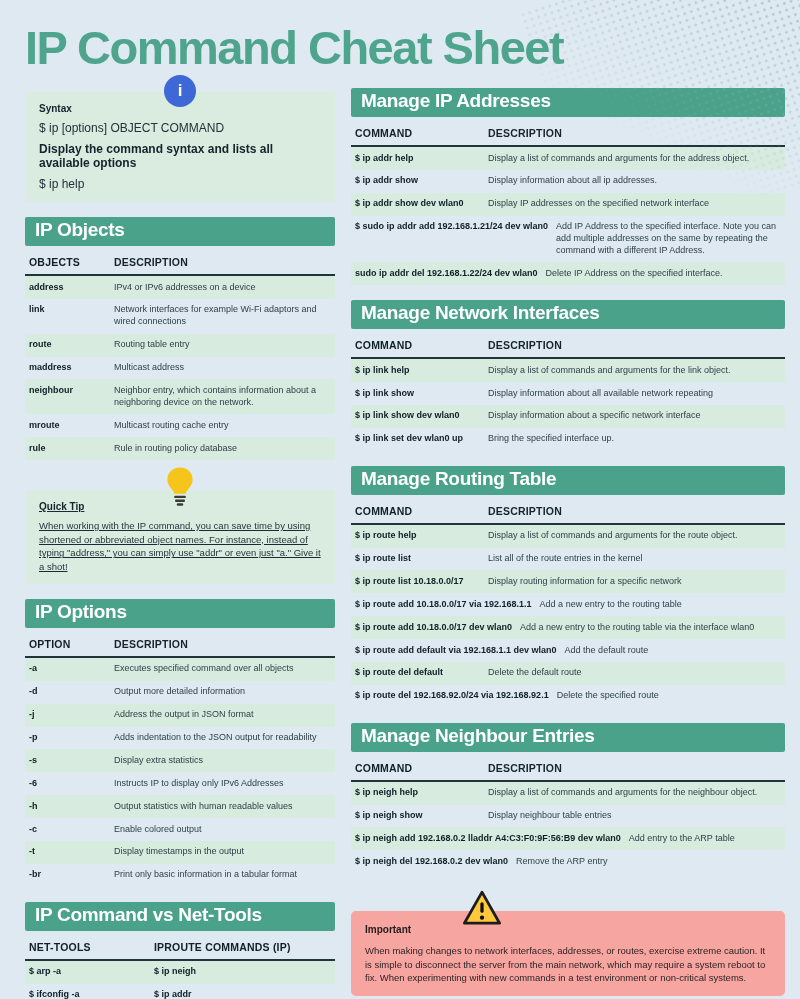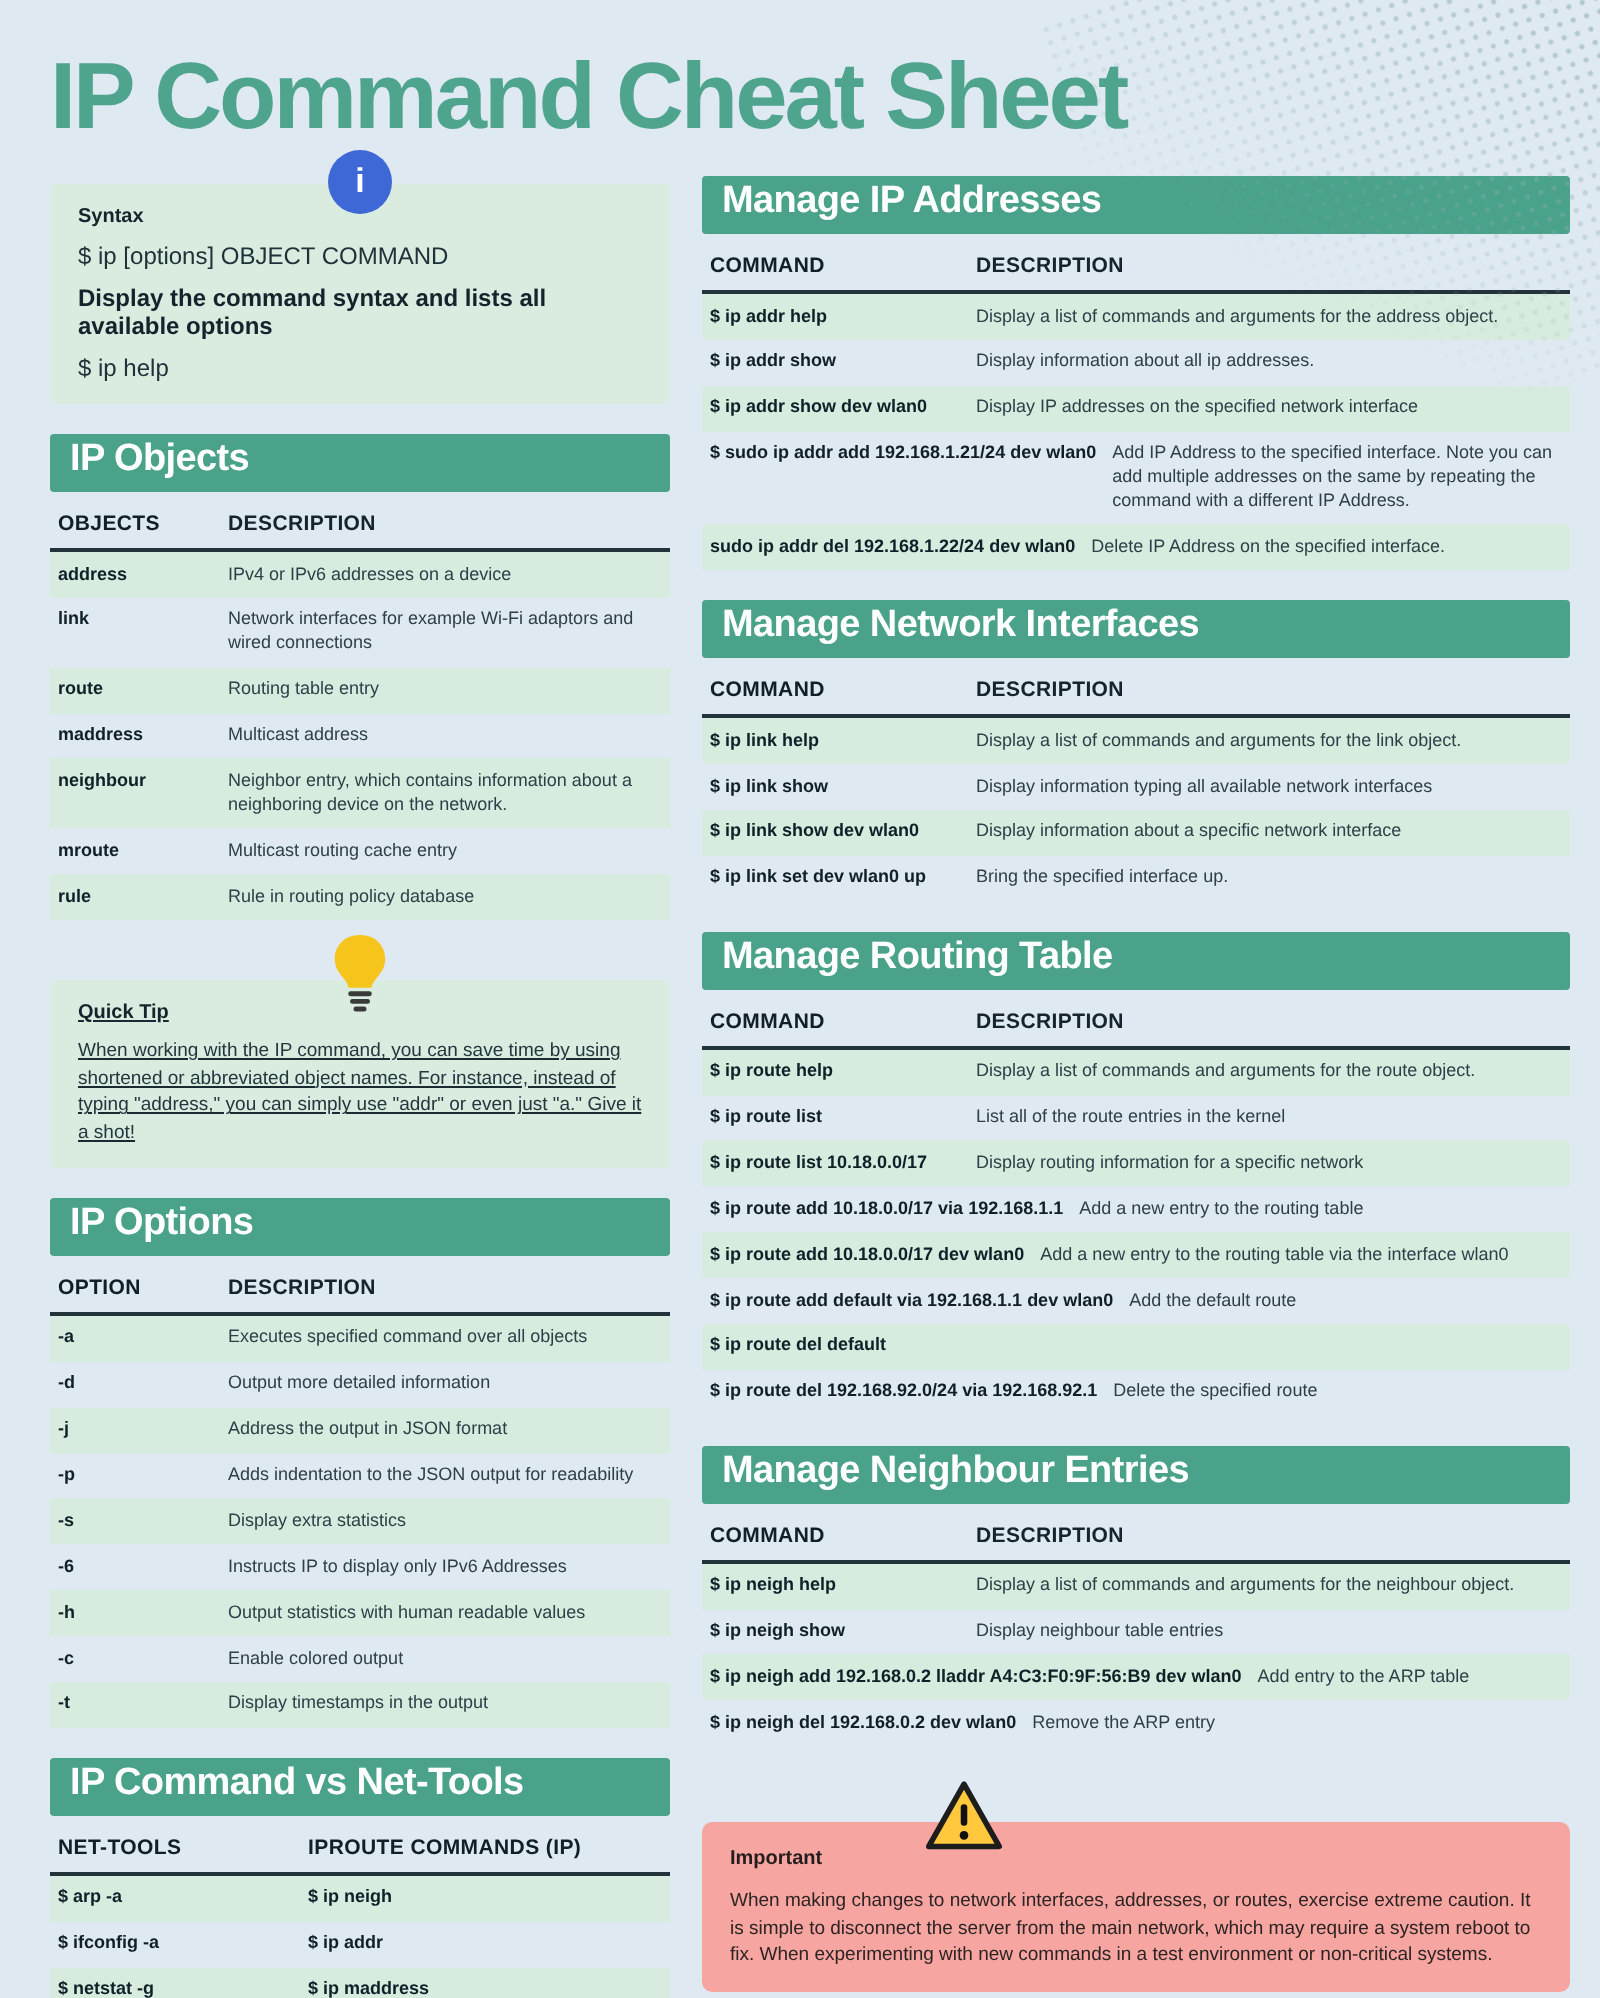--- a/index.html
+++ b/index.html
@@ -195,20 +195,24 @@
             <span class="desc">Output statistics with human readable values</span>
           </div>
           <div class="trow">
             <span class="cmd">-c</span>
             <span class="desc">Enable colored output</span>
           </div>
           <div class="trow">
             <span class="cmd">-t</span>
             <span class="desc">Display timestamps in the output</span>
           </div>
+          <div class="trow">
+            <span class="cmd">-br</span>
+            <span class="desc">Print only basic information in a tabular format</span>
+          </div>
         </div>
     </div>
 
     <div class="sec-h">IP Command vs Net-Tools</div>
     <div class="tbl tbl-left bold-desc">
       <div class="thead">
         <span class="cmd">NET-TOOLS</span>
         <span class="desc">IPROUTE COMMANDS (IP)</span>
       </div>
       <div class="rows">
@@ -267,21 +271,21 @@
         <span class="cmd">COMMAND</span>
         <span class="desc">DESCRIPTION</span>
       </div>
       <div class="rows">
           <div class="trow">
             <span class="cmd">$ ip link help</span>
             <span class="desc">Display a list of commands and arguments  for the link object.</span>
           </div>
           <div class="trow">
             <span class="cmd">$ ip link show</span>
-            <span class="desc">Display information typing all available network interfaces</span>
+            <span class="desc">Display information about all available network repeating</span>
           </div>
           <div class="trow">
             <span class="cmd">$ ip link show dev wlan0</span>
             <span class="desc">Display information about a specific network interface</span>
           </div>
           <div class="trow">
             <span class="cmd">$ ip link set dev  wlan0 up</span>
             <span class="desc">Bring the specified interface up.</span>
           </div>
         </div>
@@ -313,20 +317,21 @@
           <div class="trow">
             <span class="cmd">$ ip route add 10.18.0.0/17 dev wlan0</span>
             <span class="desc">Add a new entry to the routing table via the interface wlan0</span>
           </div>
           <div class="trow">
             <span class="cmd">$ ip route add default via 192.168.1.1 dev wlan0</span>
             <span class="desc">Add the default route</span>
           </div>
           <div class="trow">
             <span class="cmd">$ ip route del default</span>
+            <span class="desc">Delete the default route</span>
           </div>
           <div class="trow">
             <span class="cmd">$ ip route del 192.168.92.0/24 via 192.168.92.1</span>
             <span class="desc">Delete the specified route</span>
           </div>
         </div>
     </div>
 
     <div class="sec-h">Manage Neighbour Entries</div>
     <div class="tbl tbl-right">

